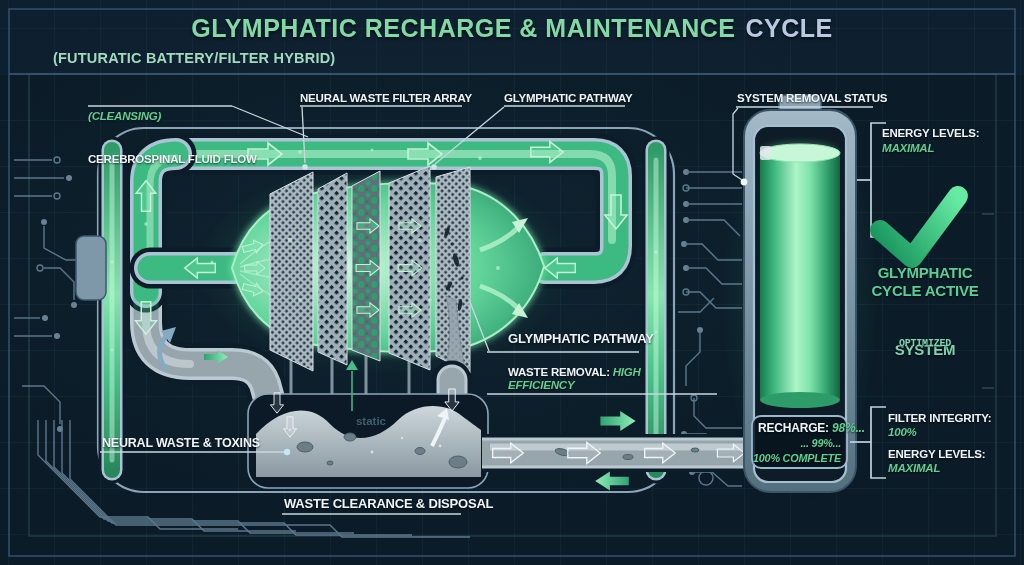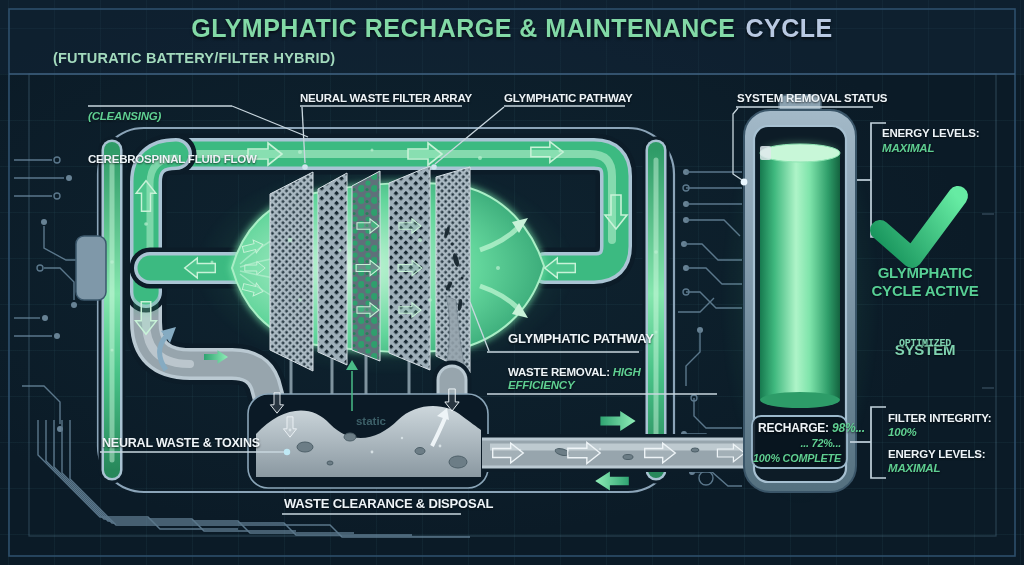--- a/index.html
+++ b/index.html
@@ -422,21 +422,21 @@
     <span class="green">EFFICIENCY</span>
   </div>
   <div class="lbl" style="left:102px;top:436px;font-size:12.5px;">NEURAL WASTE &amp; TOXINS</div>
   <div class="lbl big" style="left:284px;top:497px;">WASTE CLEARANCE &amp; DISPOSAL</div>
   <div class="static-note" style="position:absolute;left:340px;top:415px;width:46px;text-align:right;">static</div>
 
   <div class="lbl" style="left:758px;top:422px;width:105px;font-size:12px;">
     <span>RECHARGE:</span>
     <span class="green">98%...</span>
   </div>
-  <div class="lbl green rt" style="left:758px;top:437px;width:83px;font-size:10.8px;">... 72%...</div>
+  <div class="lbl green rt" style="left:758px;top:437px;width:83px;font-size:10.8px;">... 99%...</div>
   <div class="lbl green" style="left:753px;top:452px;width:83px;font-size:10.8px;">100% COMPLETE</div>
 
   <div class="lbl" style="left:882px;top:127px;">ENERGY LEVELS:</div>
   <div class="lbl green" style="left:882px;top:142px;">MAXIMAL</div>
 
   <div class="lbl ctr" style="left:862px;top:264px;width:126px;font-size:15px;color:#57cf95;">GLYMPHATIC</div>
   <div class="lbl ctr" style="left:862px;top:282px;width:126px;font-size:15px;color:#57cf95;">CYCLE ACTIVE</div>
   <div class="lbl ctr" style="left:862px;top:341px;width:126px;font-size:15px;color:#7fd3b0;">SYSTEM</div>
   <div class="lbl ctr" style="left:862px;top:338px;width:126px;font-size:10px;color:#7fd3b0;font-family:Liberation Mono, monospace;">OPTIMIZED</div>
 

